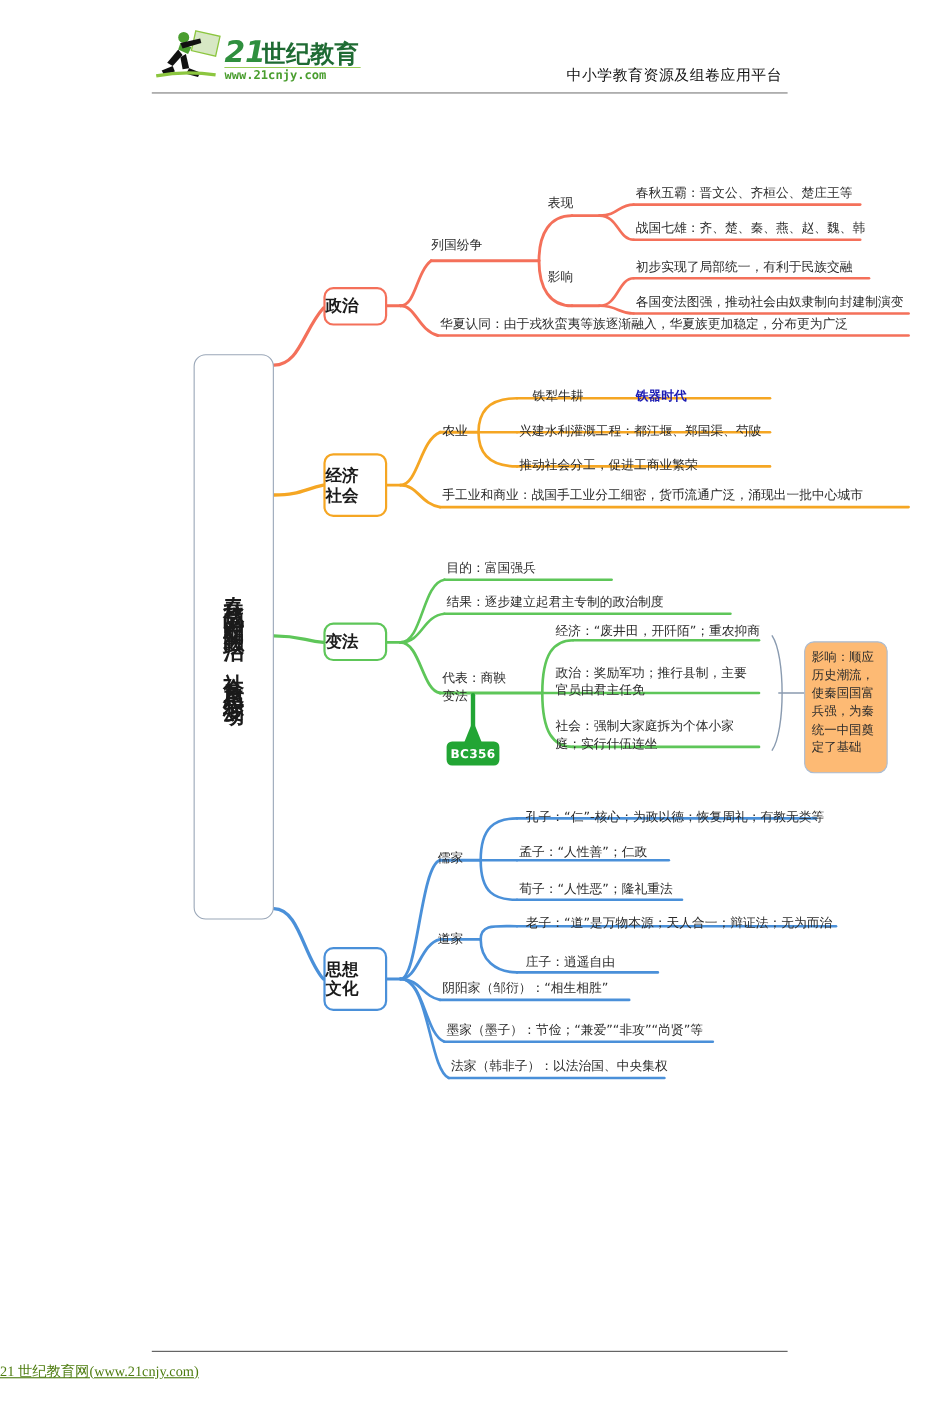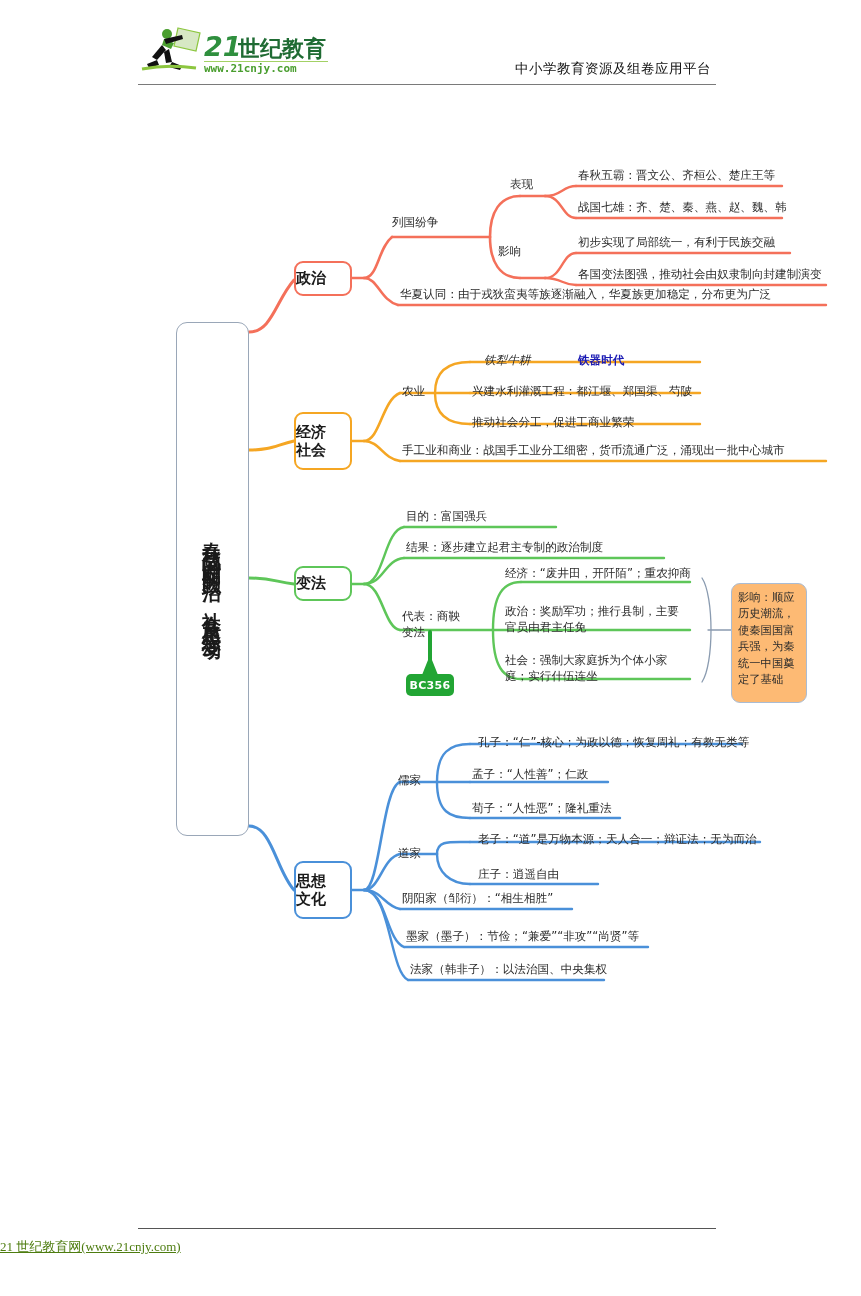--- a/index.html
+++ b/index.html
@@ -237,30 +237,30 @@
   </div>
   <div class="node branch-box" id="branch-reform">
     <span>变法</span>
   </div>
   <div class="node branch-box" id="branch-thought">
     <span style="white-space:pre-line;">思想
 文化</span>
   </div>
 
   <div class="sub" style="left:392px;top:214px;">列国纷争</div>
-  <div class="sub" style="left:498px;top:176px;margin-left:12px;">表现</div>
+  <div class="sub" style="left:498px;top:176px;">表现</div>
   <div class="sub" style="left:498px;top:243px;">影响</div>
   <div class="leaf" style="left:578px;top:167px;">春秋五霸：晋文公、齐桓公、楚庄王等</div>
   <div class="leaf" style="left:578px;top:199px;">战国七雄：齐、楚、秦、燕、赵、魏、韩</div>
   <div class="leaf" style="left:578px;top:234px;">初步实现了局部统一，有利于民族交融</div>
   <div class="leaf" style="left:578px;top:266px;">各国变法图强，推动社会由奴隶制向封建制演变</div>
   <div class="leaf" style="left:400px;top:286px;">华夏认同：由于戎狄蛮夷等族逐渐融入，华夏族更加稳定，分布更为广泛</div>
 
   <div class="sub" style="left:402px;top:383px;">农业</div>
-  <div class="leaf" style="left:484px;top:352px;font-style:italic;">铁犁牛耕</div>
+  <div class="leaf" style="left:484px;top:352px;">铁犁牛耕</div>
   <div class="leaf highlight" style="left:578px;top:352px;">铁器时代</div>
   <div class="leaf" style="left:472px;top:383px;">兴建水利灌溉工程：都江堰、郑国渠、芍陂</div>
   <div class="leaf" style="left:472px;top:414px;">推动社会分工，促进工商业繁荣</div>
   <div class="leaf" style="left:402px;top:442px;">手工业和商业：战国手工业分工细密，货币流通广泛，涌现出一批中心城市</div>
 
   <div class="leaf" style="left:406px;top:508px;">目的：富国强兵</div>
   <div class="leaf" style="left:406px;top:539px;">结果：逐步建立起君主专制的政治制度</div>
   <div class="sub wrap" style="left:402px;top:608px;width:62px;">代表：商鞅变法</div>
   <div class="leaf" style="left:505px;top:565px;">经济：“废井田，开阡陌”；重农抑商</div>
   <div class="leaf wrap" style="left:505px;top:652px;width:180px;">社会：强制大家庭拆为个体小家庭；实行什伍连坐</div>

